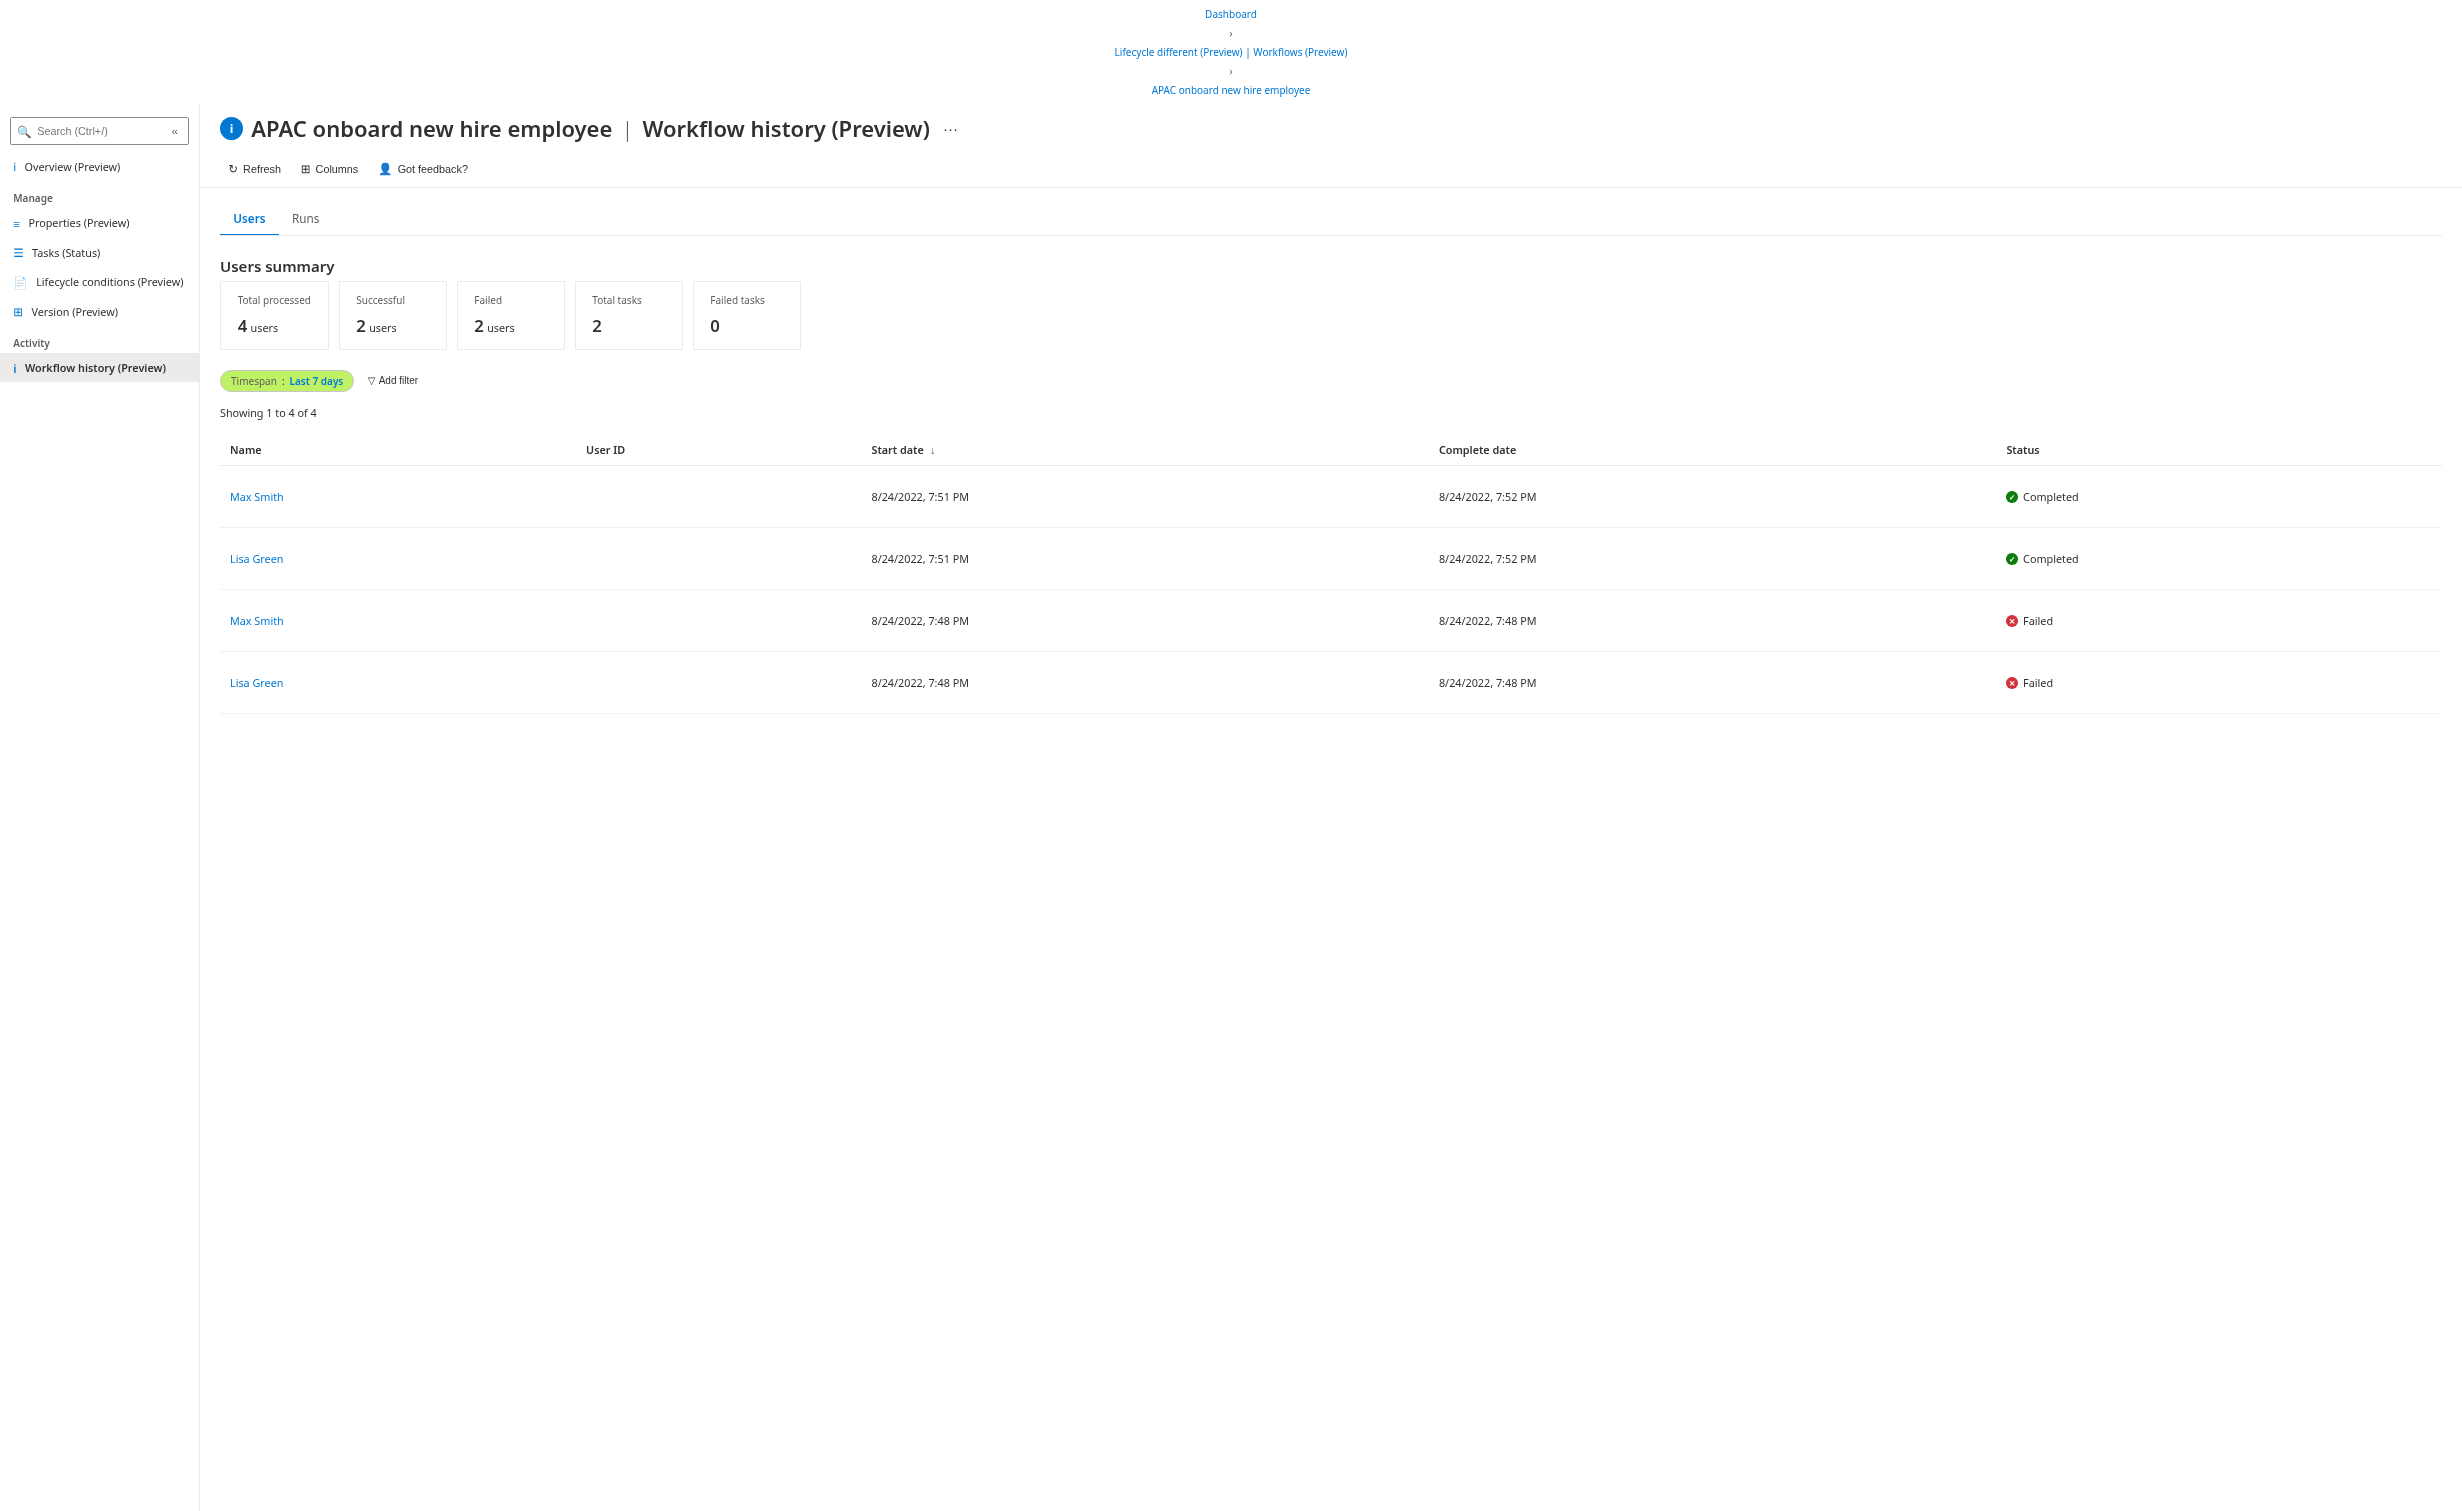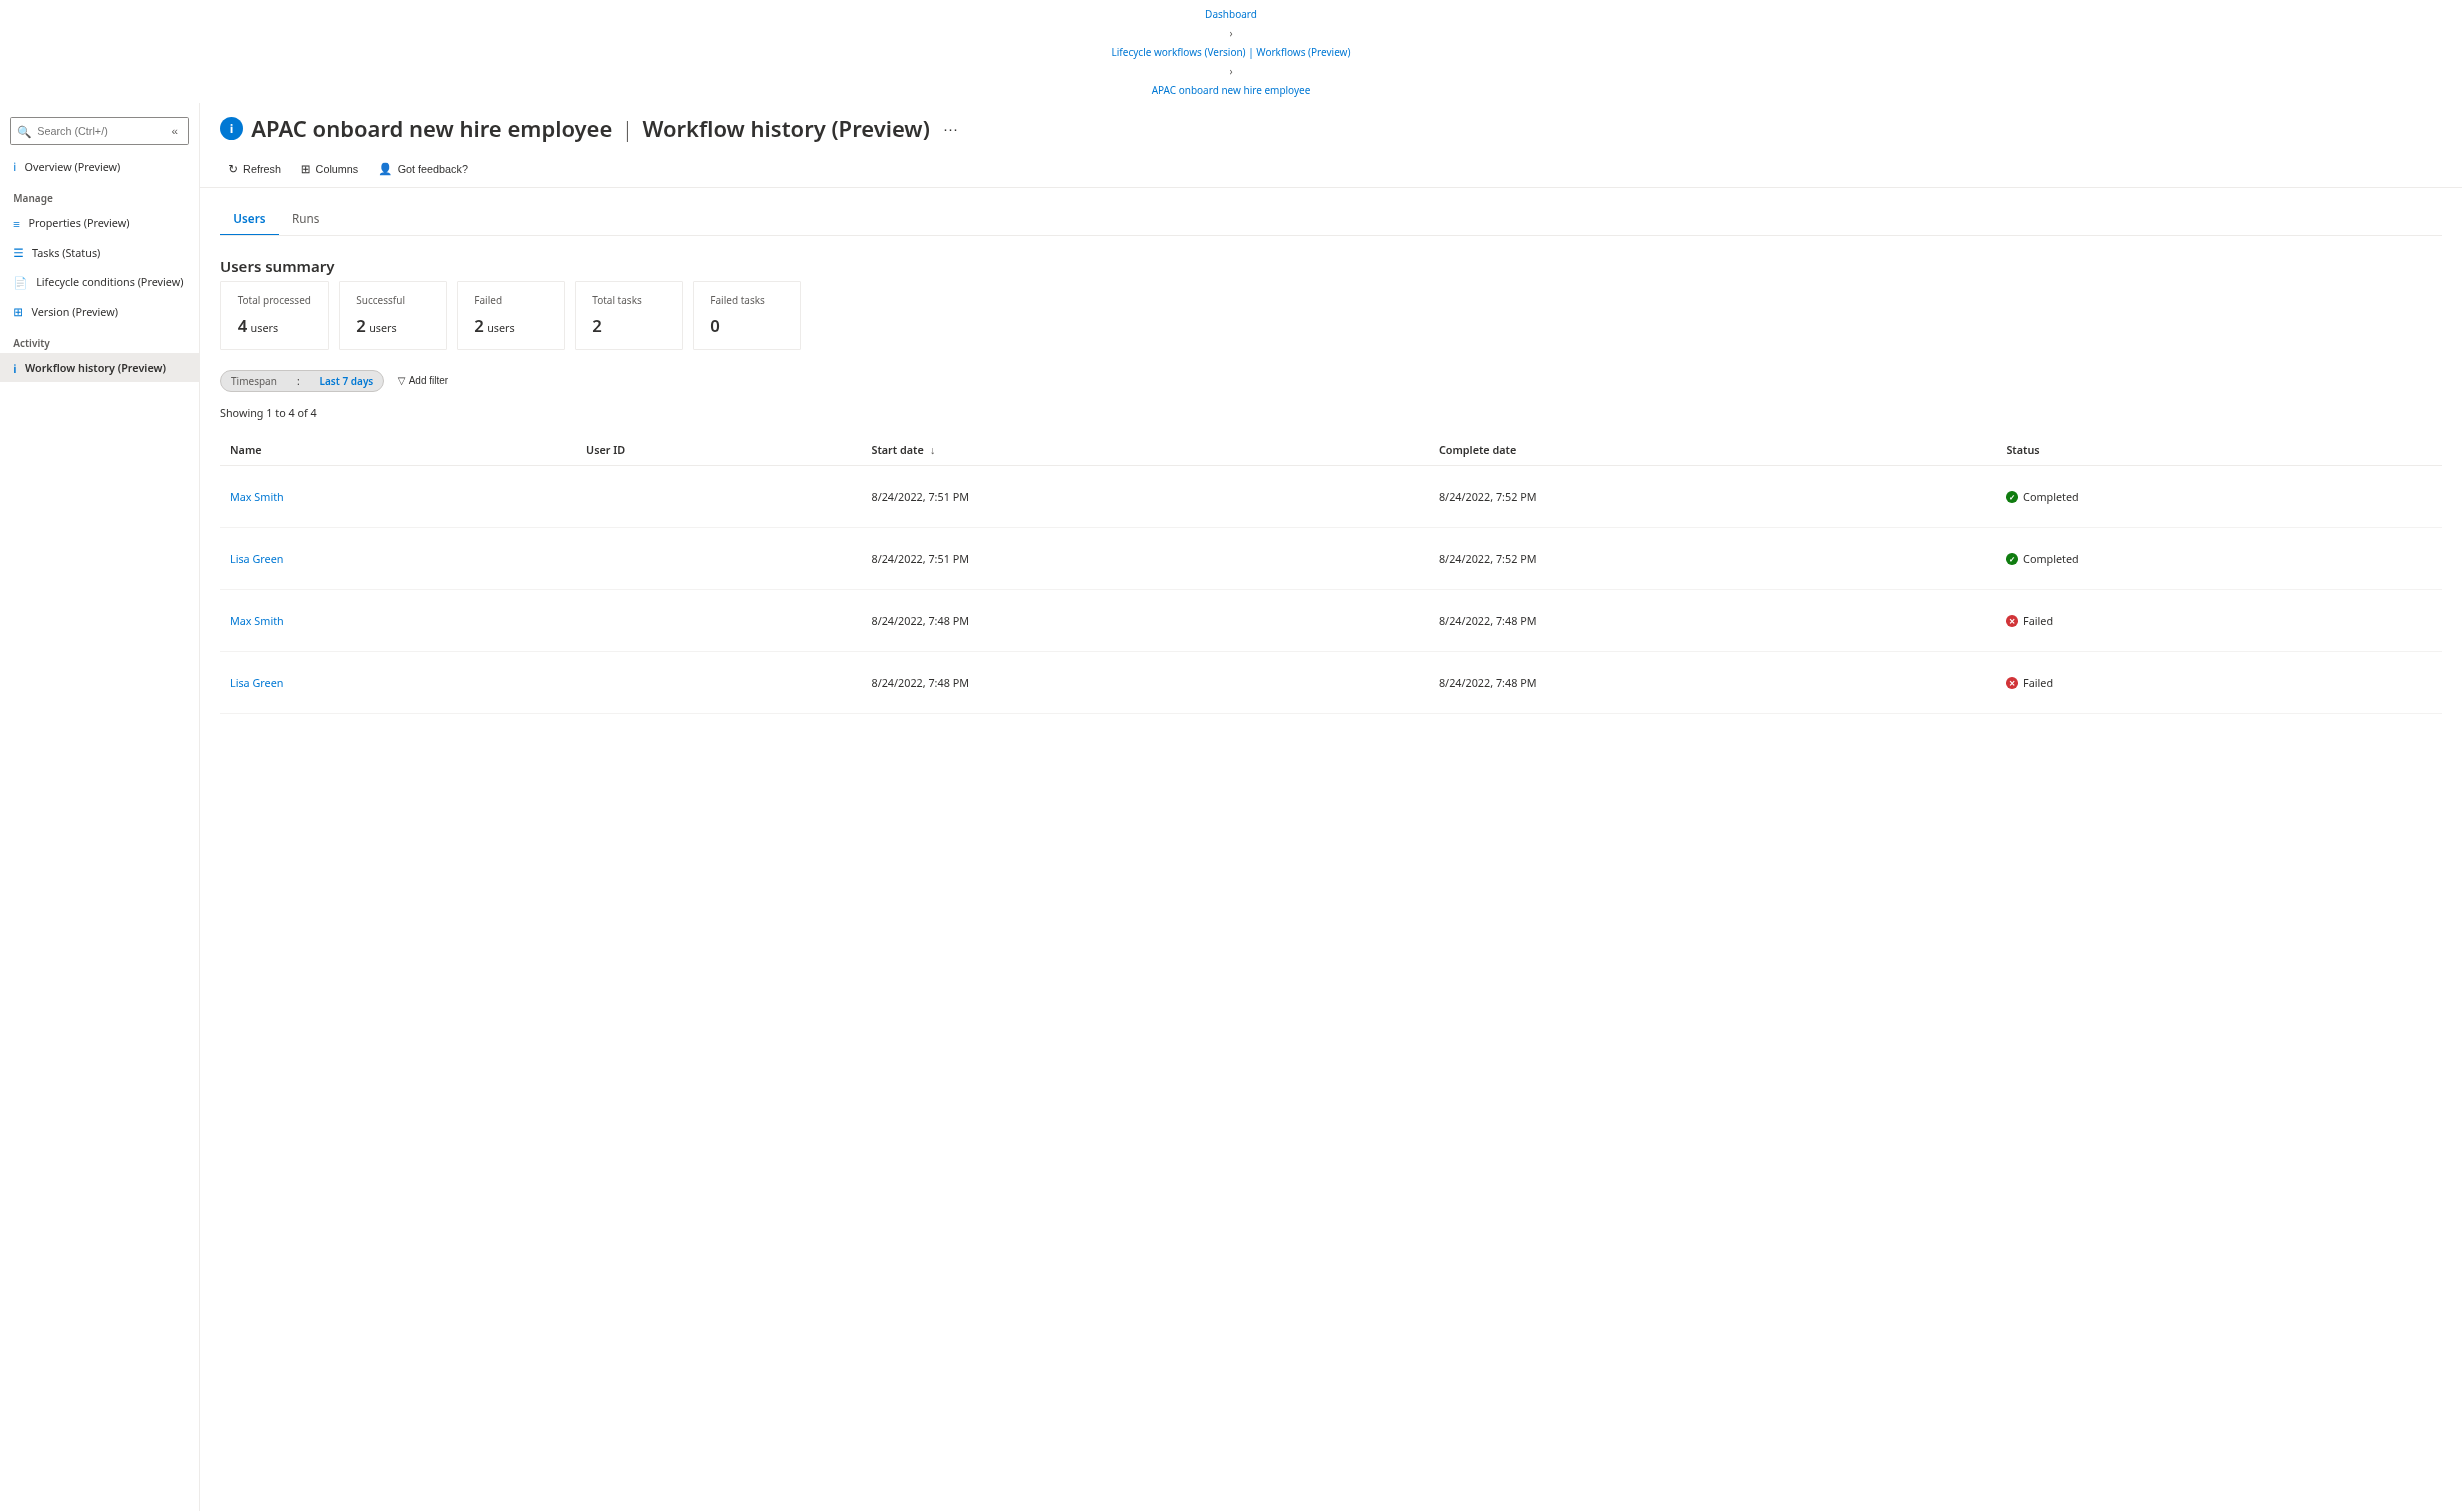--- a/index.html
+++ b/index.html
@@ -50,21 +50,21 @@
     .section-desc { font-size: 10.8px; color: #605e5c; margin-bottom: 16.7px; }
 
     .stats-grid { display: flex; gap: 10px; margin-bottom: 20px; flex-wrap: wrap; }
     .stat-card { border: 0.8px solid #edebe9; border-radius: 1px; padding: 11.7px 16.7px; min-width: 108px; }
     .stat-label { font-size: 10px; color: #605e5c; margin-bottom: 6.7px; }
     .stat-value { font-size: 16.7px; font-weight: 600; color: #323130; }
     .stat-unit { font-size: 10.8px; font-weight: 400; color: #323130; margin-left: 3.3px; }
 
     
     .filter-row { display: flex; align-items: center; gap: 6.7px; margin-bottom: 13.3px; }
-    .filter-chip { display: flex; align-items: center; gap: 20px; border: 0.8px solid #c8c6c4; border-radius: 13.3px; padding: 3.3px 10px; font-size: 10px; color: #323130; cursor: pointer; background: #e5e5e5; }
+    .filter-chip { display: flex; align-items: center; gap: 5px; border: 0.8px solid #c8c6c4; border-radius: 13.3px; padding: 3.3px 10px; font-size: 10px; color: #323130; cursor: pointer; background: #bef264; }
     .filter-chip .chip-label { color: #605e5c; }
     .filter-chip .chip-value { font-weight: 600; color: #0078d4; }
     .add-filter-btn { display: flex; align-items: center; gap: 3.3px; background: none; border: none; cursor: pointer; font-size: 10px; color: #323130; padding: 3.3px 6.7px; border-radius: 1.7px; }
 
     
     .showing-text { font-size: 10.8px; color: #323130; margin-bottom: 13.3px; }
     .data-table { width: 100%; border-collapse: collapse; }
     .data-table th { text-align: left; padding: 8.3px 10px; font-size: 10.8px; font-weight: 600; color: #323130; border-bottom: 0.8px solid #edebe9; white-space: nowrap; }
     .data-table th .sort-arrow { margin-left: 3.3px; color: #605e5c; }
     .data-table td { padding: 23px 10px; font-size: 10.8px; color: #323130; border-bottom: 0.8px solid #f3f2f1; vertical-align: middle; }
@@ -77,21 +77,21 @@
     .status-dot-failed::after { content: '✕'; color: white; font-size: 7.5px; font-weight: bold; }
     .status-text-completed { color: #323130; }
     .status-text-failed { color: #323130; }
   </style>
 </head>
 <body>
 
 <div class="breadcrumb">
   <a>Dashboard</a>
   <span>›</span>
-  <a>Lifecycle workflows (Version) | Workflows (Preview)</a>
+  <a>Lifecycle different (Preview) | Workflows (Preview)</a>
   <span>›</span>
   <a>APAC onboard new hire employee</a>
 </div>
 
 <div class="app-layout">
 
   <div class="sidebar">
     <div class="sidebar-search">
       <span>🔍</span>
       <input type="text" placeholder="Search (Ctrl+/)" style="">

